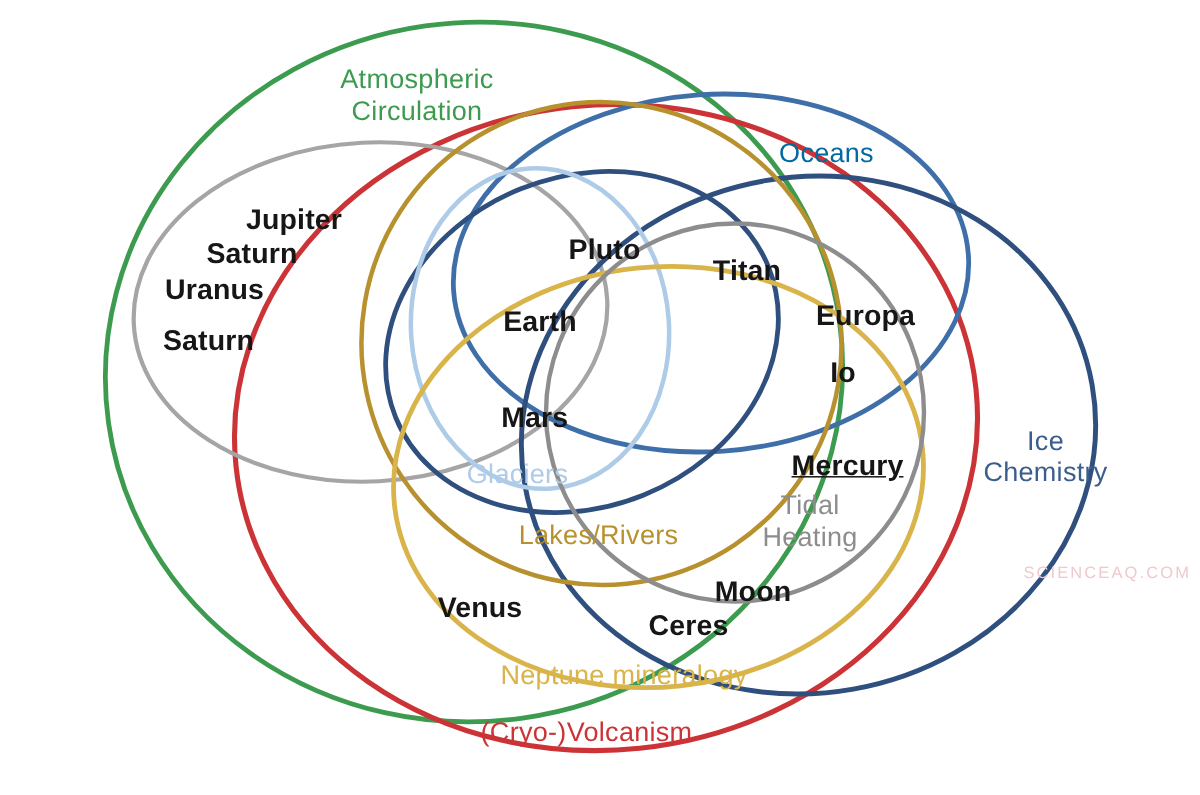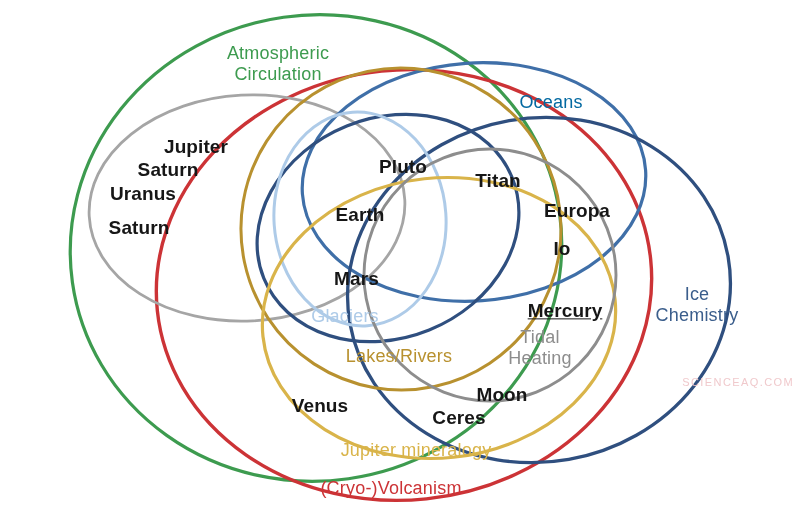--- a/index.html
+++ b/index.html
@@ -91,21 +91,21 @@
     <div>Ice</div>
     <div>Chemistry</div>
   </div>
 
   <div class="label set-label" style="left:345px;top:316px;color:#aecbe8;">Glaciers</div>
 
   <div class="label set-label two-line" style="left:399px;top:357px;color:#b8912f;">
     <div>Lakes/Rivers</div>
   </div>
 
-  <div class="label set-label" style="left:416px;top:450px;color:#d9b44a;">Jupiter mineralogy</div>
+  <div class="label set-label" style="left:416px;top:450px;color:#d9b44a;">Neptune mineralogy</div>
 
   <div class="label set-label two-line" style="left:540px;top:348px;color:#8d8d8d;">
     <div>Tidal</div>
     <div>Heating</div>
   </div>
 
   <div class="label set-label" style="left:391px;top:488px;color:#cc3336;">(Cryo-)Volcanism</div>
 
   <div class="label body-label" style="left:196px;top:147px;">Jupiter</div>
 

